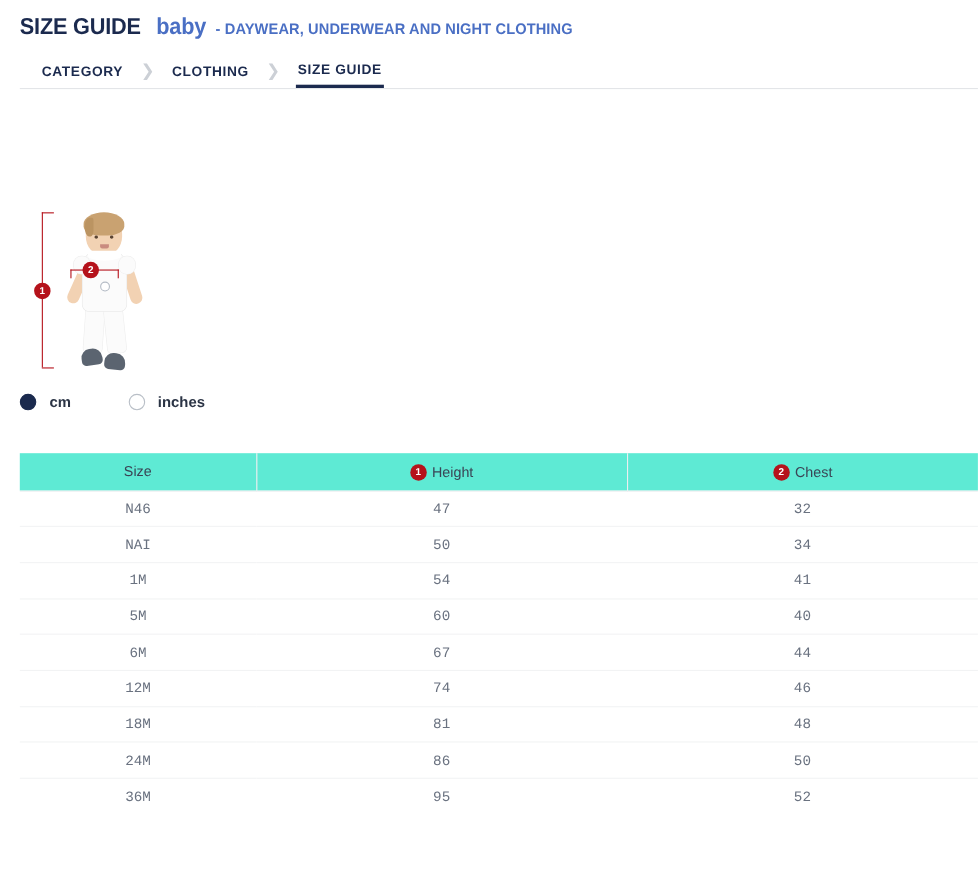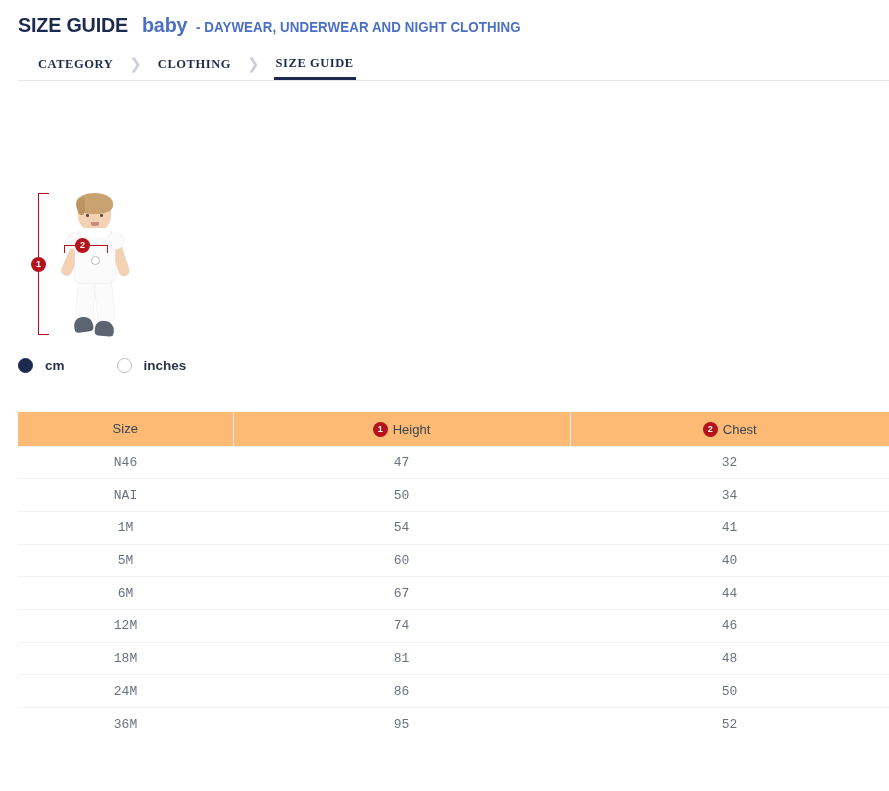--- a/index.html
+++ b/index.html
@@ -49,21 +49,20 @@
   }
 
   
   .breadcrumb-wrap {
     margin-top: 12px;
     position: relative;
     border-bottom: 1px solid #e3e5e8;
     height: 32px;
     margin-left: 18px;
     margin-right: 0px;
-    font-family: Liberation Serif, serif;
   }
   .breadcrumb {
     display: flex;
     align-items: center;
     height: 31px;
     padding-left: 18px;
   }
   .crumb {
     font-size: 12.5px;
     font-weight: bold;
@@ -300,21 +299,21 @@
   
   .size-table {
     position: absolute;
     left: 18px;
     top: 412px;
     width: 871px;
     border-collapse: collapse;
     table-layout: fixed;
   }
   .size-table th {
-    background: #fdba74;
+    background: #5eead4;
     height: 34px;
     font-size: 13px;
     font-weight: normal;
     color: #3a4556;
     border-bottom: 1px solid #eceef0;
     border-right: 1px solid #eceef0;
     text-align: center;
     vertical-align: middle;
     padding: 0;
   }

